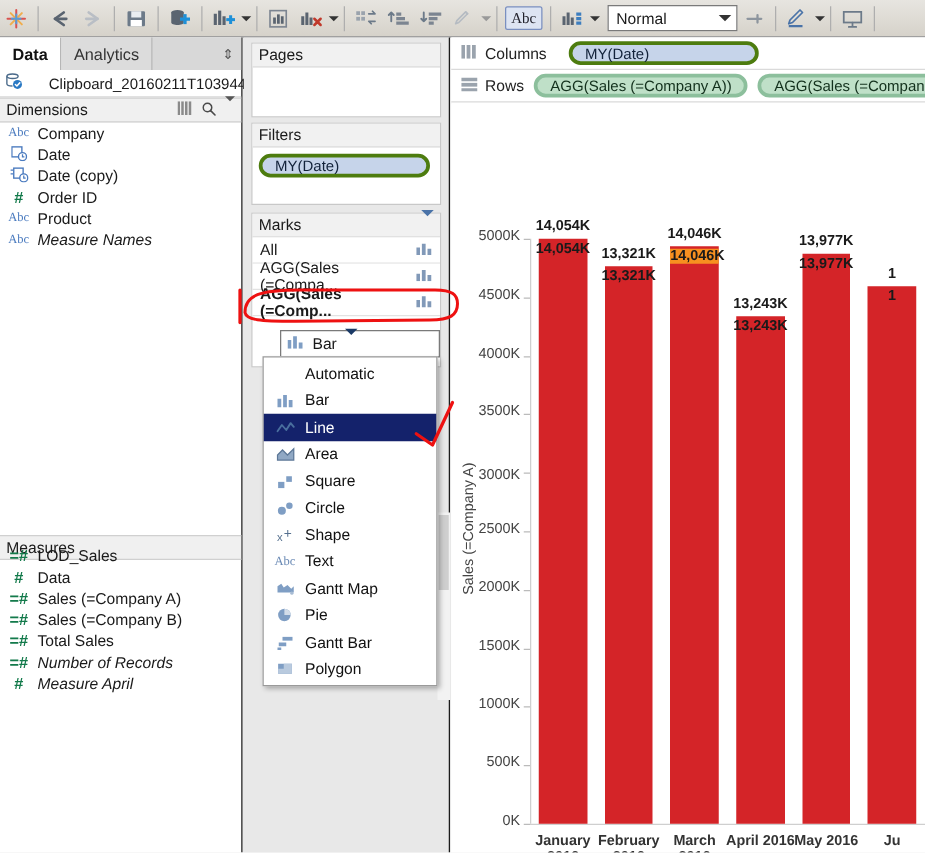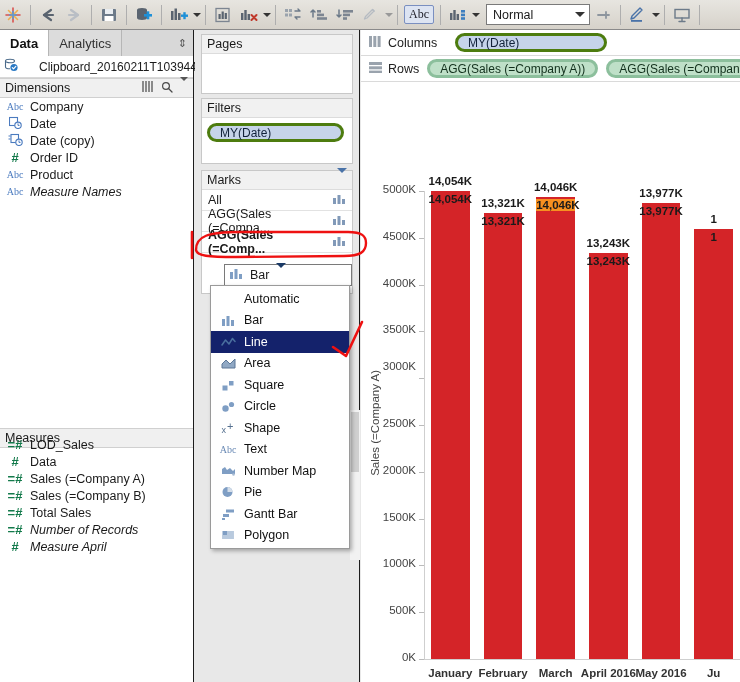--- a/index.html
+++ b/index.html
@@ -582,21 +582,21 @@
       </div>
       <div class="mi-row">
         <span class="mi-ico">
           <svg width="15" height="12" viewBox="0 0 15 12">
             <g fill="#7f9ec4">
               <path d="M1 4 L4 2 L6 5 L9 3 L12 6 L14 4 L14 9 L1 9 Z"></path>
             </g>
             <circle cx="12.5" cy="9.5" r="1.3" fill="#a8bcd4"></circle>
           </svg>
         </span>
-        <span>Number Map</span>
+        <span>Gantt Map</span>
       </div>
       <div class="mi-row">
         <span class="mi-ico">
           <svg width="15" height="12" viewBox="0 0 15 12">
             <circle cx="6.5" cy="6" r="5" fill="#7f9ec4"></circle>
             <path d="M6.5 6 L6.5 1 A5 5 0 0 1 11.5 6 Z" fill="#d3dde9"></path>
           </svg>
         </span>
         <span>Pie</span>
       </div>
@@ -662,21 +662,21 @@
       <div class="axis-title" id="axistitle" style="top: 287px; left: 8px;">Sales (=Company A)</div>
       <div id="yticks">
           <div class="ytick" style="left:0;width:55px;top:100px;">5000K</div>
           <div style="position:absolute;left:58px;top:108px;width:5px;height:1px;background:#bbb;"></div>
           <div class="ytick" style="left:0;width:55px;top:146.8px;">4500K</div>
           <div style="position:absolute;left:58px;top:154.8px;width:5px;height:1px;background:#bbb;"></div>
           <div class="ytick" style="left:0;width:55px;top:193.59999999999997px;">4000K</div>
           <div style="position:absolute;left:58px;top:201.59999999999997px;width:5px;height:1px;background:#bbb;"></div>
           <div class="ytick" style="left:0;width:55px;top:240.40000000000003px;">3500K</div>
           <div style="position:absolute;left:58px;top:248.40000000000003px;width:5px;height:1px;background:#bbb;"></div>
-          <div class="ytick" style="left:0;width:55px;top:277px;">3000K</div>
+          <div class="ytick" style="left:0;width:55px;top:291px;">3000K</div>
           <div style="position:absolute;left:58px;top:295.2px;width:5px;height:1px;background:#bbb;"></div>
           <div class="ytick" style="left:0;width:55px;top:334px;">2500K</div>
           <div style="position:absolute;left:58px;top:342px;width:5px;height:1px;background:#bbb;"></div>
           <div class="ytick" style="left:0;width:55px;top:380.79999999999995px;">2000K</div>
           <div style="position:absolute;left:58px;top:388.79999999999995px;width:5px;height:1px;background:#bbb;"></div>
           <div class="ytick" style="left:0;width:55px;top:427.6px;">1500K</div>
           <div style="position:absolute;left:58px;top:435.6px;width:5px;height:1px;background:#bbb;"></div>
           <div class="ytick" style="left:0;width:55px;top:474.4px;">1000K</div>
           <div style="position:absolute;left:58px;top:482.4px;width:5px;height:1px;background:#bbb;"></div>
           <div class="ytick" style="left:0;width:55px;top:521.2px;">500K</div>

